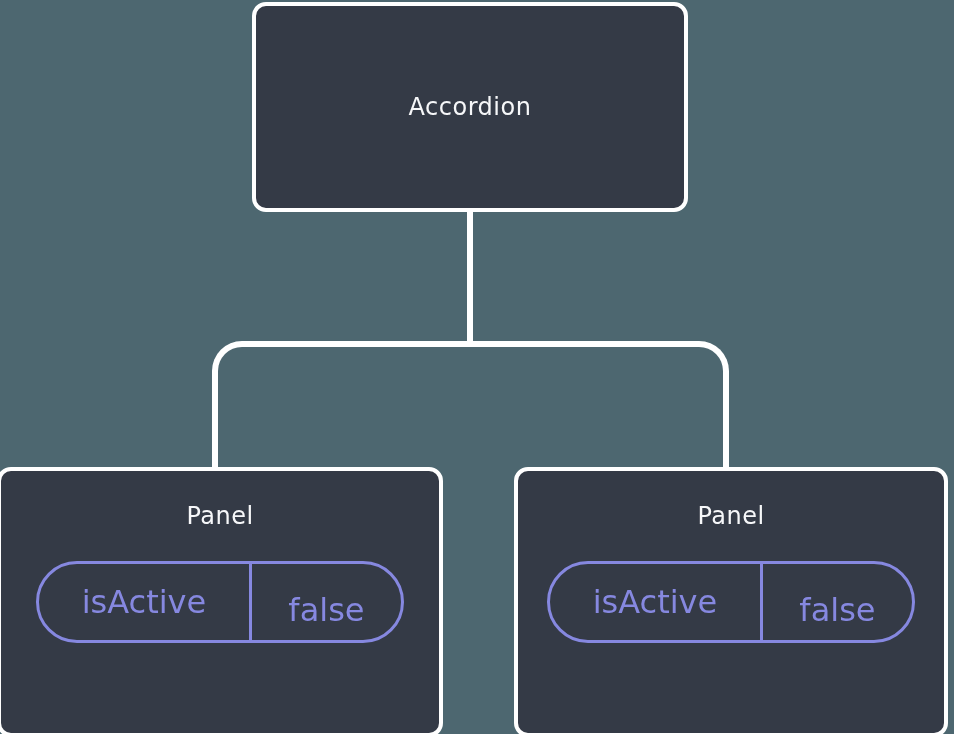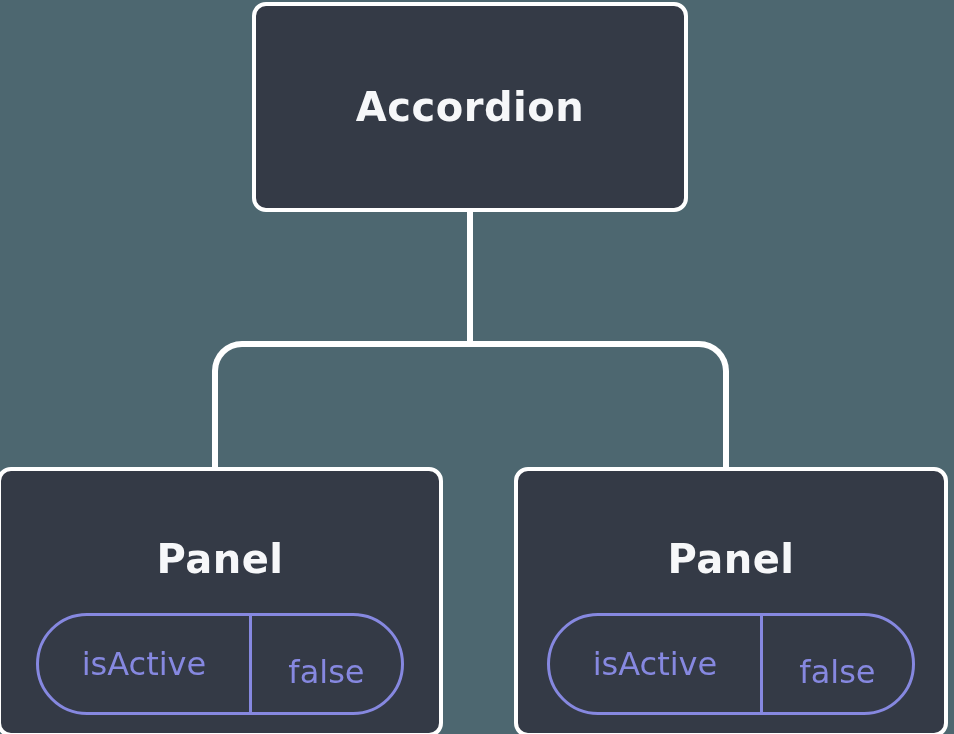--- a/index.html
+++ b/index.html
@@ -20,22 +20,22 @@
     border: 4px solid var(--color-node-border, #FFFFFF);
     border-radius: 14px;
   }
   .node-accordion {
     left: 252px; top: 2px;
     width: 436px; height: 210px;
     display: flex; align-items: center; justify-content: center;
   }
   .node-title {
     color: var(--color-title-text, #F6F7F9);
-    font-size: 40px;
-    font-weight: 700;
+    font-size: 24px;
+    font-weight: 400;
     line-height: 1.2;
     letter-spacing: 0.5px;
   }
   .root-connector {
     position: absolute;
     left: 467px; top: 210px;
     width: 6px; height: 137px;
     background: var(--color-node-border, #FFFFFF);
   }
   .bracket {
@@ -49,24 +49,24 @@
   }
   .node-panel {
     top: 467px;
     width: 446px; height: 270px;
     display: flex;
     flex-direction: column;
     align-items: center;
   }
   .panel-left  { left: -3px; }
   .panel-right { left: 514px; width: 434px; }
-  .panel-title { margin-top: 64px; }
+  .panel-title { margin-top: 31px; }
   .state-pill {
     margin-top: 30px;
-    width: 368px; height: 102px;
+    width: 368px; height: 82px;
     border: 3px solid var(--color-accent, #8688E0);
     border-radius: 53px;
     display: flex;
     align-items: stretch;
     overflow: hidden;
   }
   .pill-cell {
     display: flex; align-items: center; justify-content: center;
     color: var(--color-accent, #8688E0);
     font-size: 32px;

